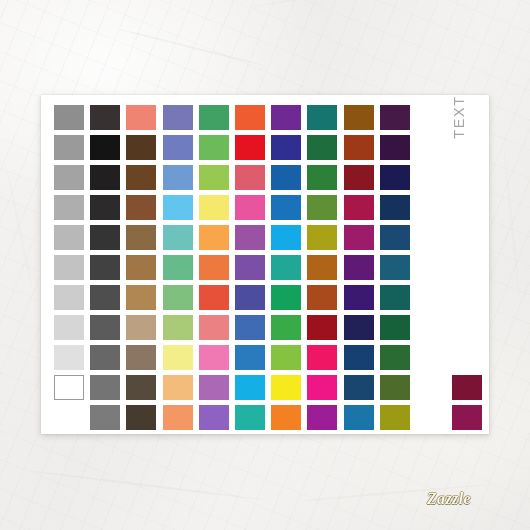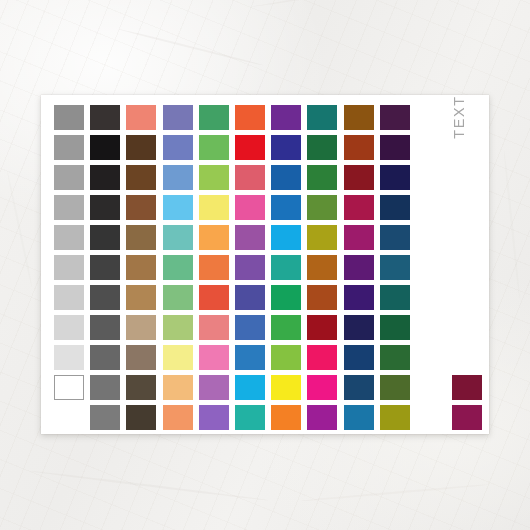--- a/index.html
+++ b/index.html
@@ -495,15 +495,18 @@
         </div>
         <div class="cell">
           <div class="sw" style="background: rgb(140, 22, 80);"></div>
         </div>
       </div>
 
     <div id="text-label">
       <span>TEXT</span>
     </div>
 
+    <div id="zazzle">
+      <span>Zazzle</span>
+    </div>
 
   </div>
 </div>
 
 </body></html>

